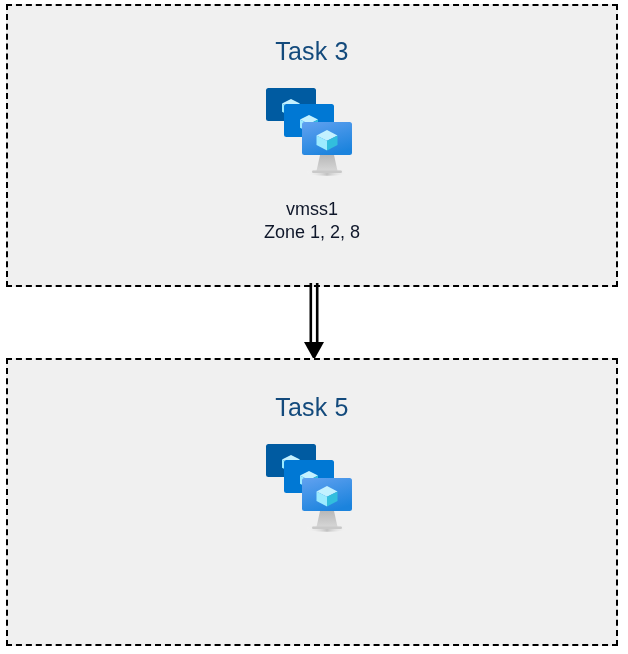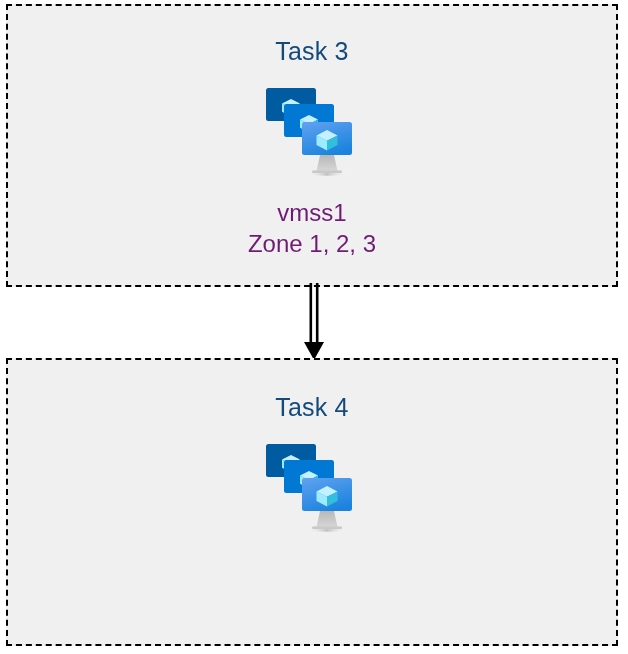--- a/index.html
+++ b/index.html
@@ -58,22 +58,22 @@
     width: 104px;
     height: 96px;
     display: block;
   }
   .task-box.top .vmss-icon { margin-top: 22px; }
   .task-box.bottom .vmss-icon { margin-top: 22px; }
 
   
   .caption {
     text-align: center;
-    color: #701a75;
-    font-size: 24px;
+    color: #0f172a;
+    font-size: 18px;
     line-height: 1.28;
     font-weight: 400;
   }
   .task-box.top .caption { margin-top: 16px; }
   .task-box.bottom .caption { margin-top: 42px; }
   .caption .line { display: block; }
 
   
   .connector {
     position: absolute;
@@ -130,35 +130,35 @@
       <rect x="42" y="36" width="50" height="33" rx="2.5" fill="url(#frontGrad1)"></rect>
       <g>
         <polygon points="67,44 77.5,49.4 67,54.8 56.5,49.4" fill="#c3f1ff"></polygon>
         <polygon points="56.5,49.4 67,54.8 67,64.4 56.5,59" fill="#9cebff"></polygon>
         <polygon points="67,54.8 77.5,49.4 77.5,59 67,64.4" fill="#32bedd"></polygon>
       </g>
     </svg>
 
     <div class="caption">
       <span class="line">vmss1</span>
-      <span class="line">Zone 1, 2, 3</span>
+      <span class="line">Zone 1, 2, 8</span>
     </div>
   </div>
 
   <svg class="connector" viewBox="0 0 34 78">
 
     <rect x="12.5" y="0" width="2.6" height="61" fill="#000000"></rect>
     <rect x="18.9" y="0" width="2.6" height="61" fill="#000000"></rect>
 
     <polygon points="7,59 27,59 17,77" fill="#000000"></polygon>
   </svg>
 
   <div class="task-box bottom">
 
-    <div class="task-label">Task 4</div>
+    <div class="task-label">Task 5</div>
 
     <svg class="vmss-icon" viewBox="0 0 104 96">
       <defs>
         <linearGradient id="frontGrad2" x1="0.15" y1="0" x2="0.6" y2="1">
           <stop offset="0" stop-color="#5ea0ef"></stop>
           <stop offset="1" stop-color="#1b83dd"></stop>
         </linearGradient>
         <linearGradient id="standGrad2" x1="0" y1="0" x2="0" y2="1">
           <stop offset="0" stop-color="#b8b8b8"></stop>
           <stop offset="1" stop-color="#d6d6d6"></stop>

